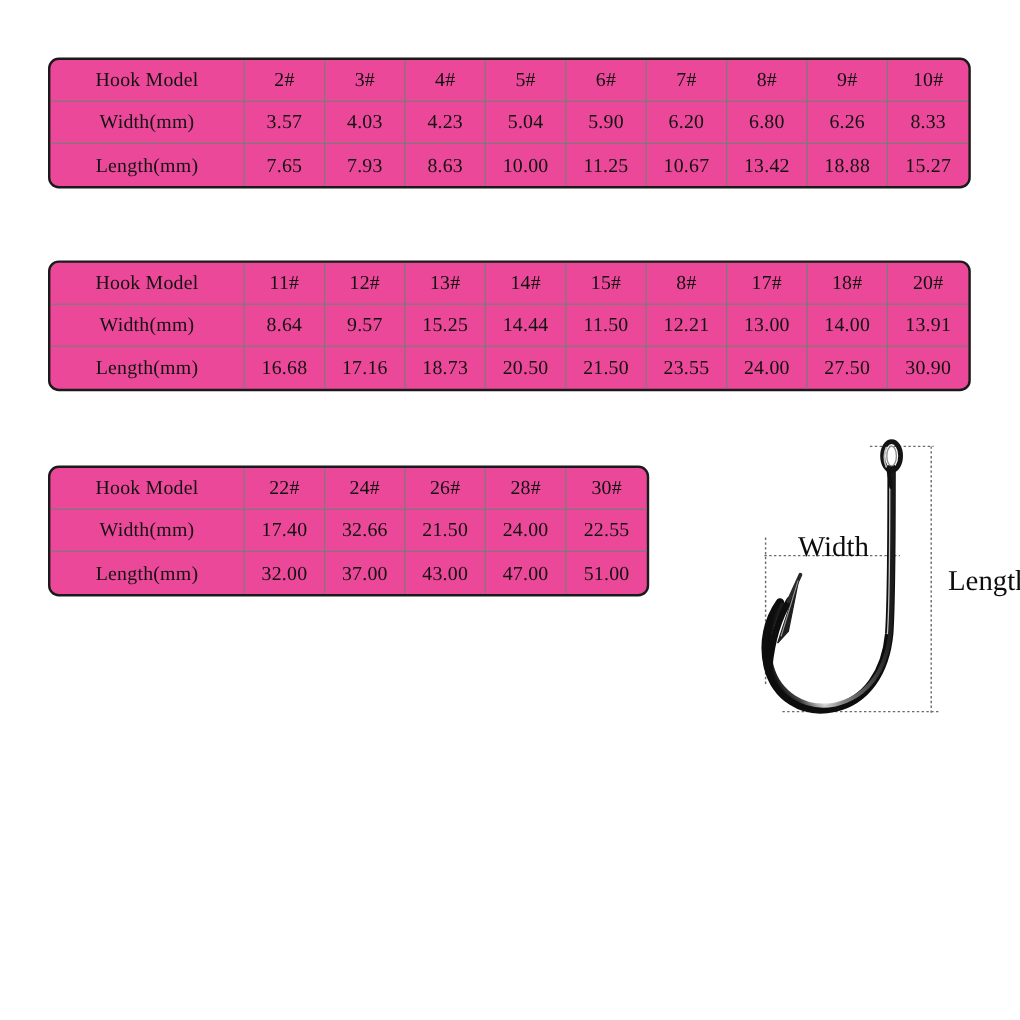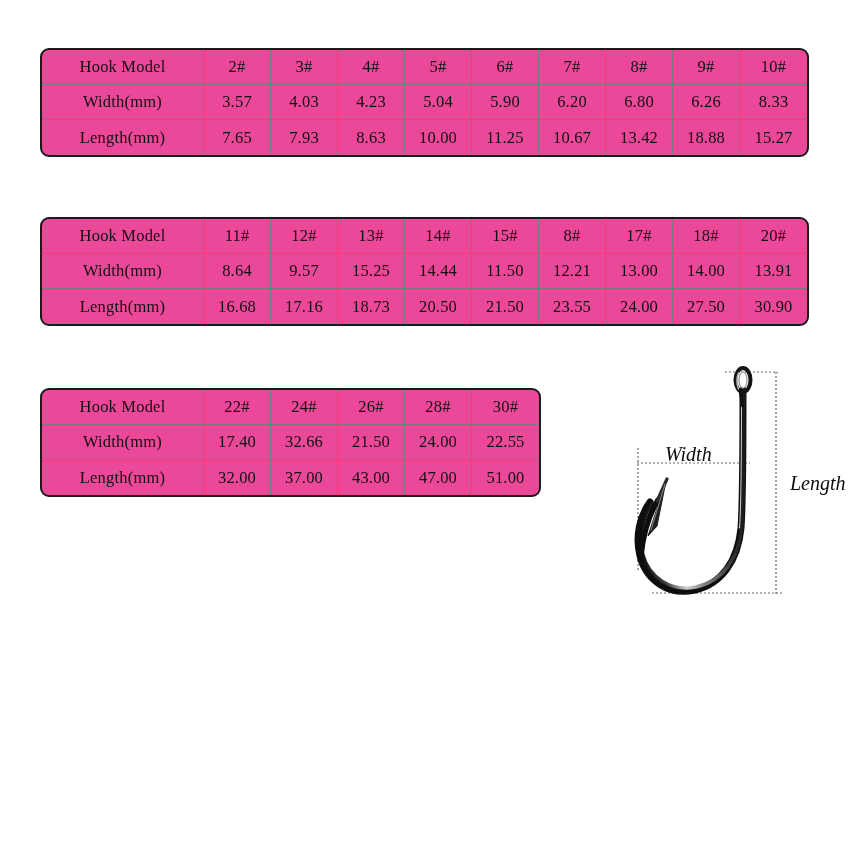--- a/index.html
+++ b/index.html
@@ -67,24 +67,23 @@
     height: 250px;
   }
   #hook-diagram svg {
     position: absolute;
     left: 0;
     top: 0;
   }
   .dim-label {
     position: absolute;
     font-family: "Liberation Serif", "DejaVu Serif", serif;
-    font-size: 20px;
+    font-size: 24px;
     color: #0d0d0d;
     white-space: nowrap;
-    font-style: italic;
   }
   #width-label  { left: 55px;  top: 83px; }
   #length-label { left: 146px; top: 112px; margin-left: 34px; }
 </style>
 </head>
 <body>
 
 <table class="spec-table" id="table-1">
   <tbody>
     <tr>

